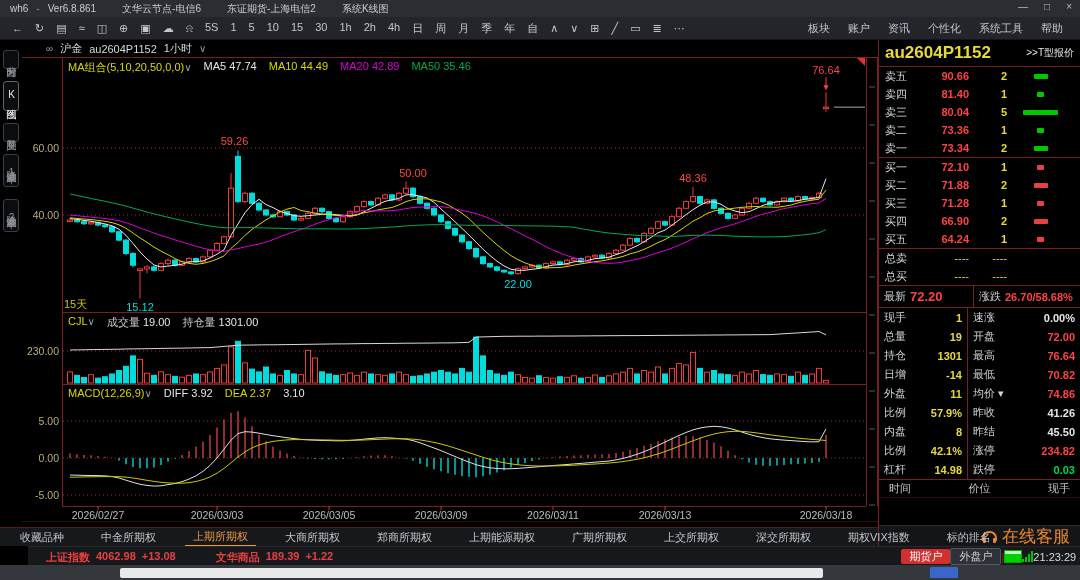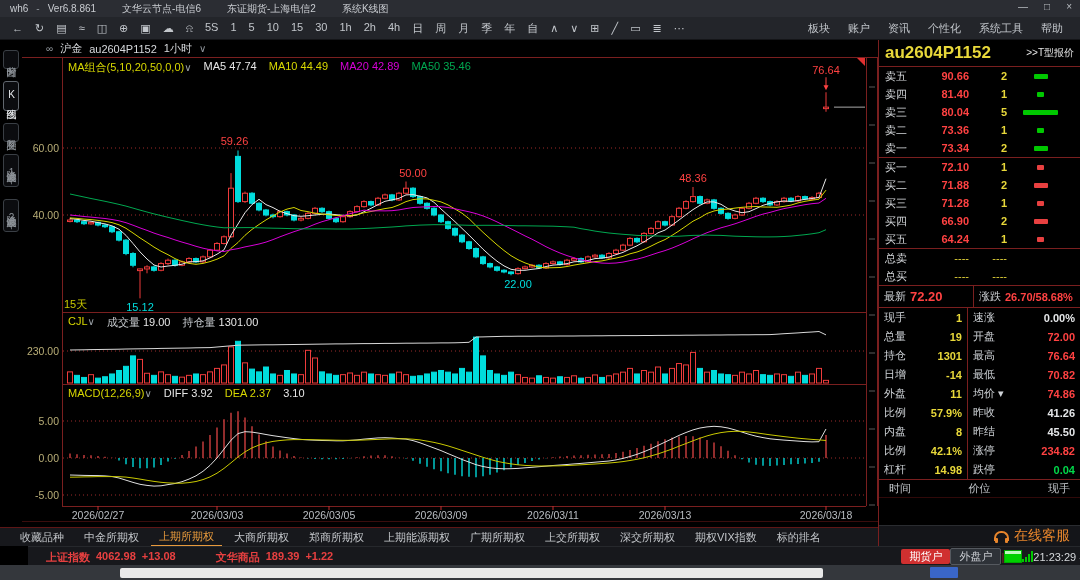--- a/index.html
+++ b/index.html
@@ -53,26 +53,26 @@
   .q-stats{border-bottom:1px solid #7a1f1f;}
   .q-srow{height:19px;display:flex;}
   .q-cell{display:flex;align-items:center;justify-content:space-between;padding:0 5px;box-sizing:border-box;}
   .q-cell.lc{width:89px;border-right:1px solid #7a1f1f;}
   .q-cell.rc{flex:1;}
   .q-dethead{height:17px;display:flex;align-items:center;justify-content:space-between;padding:0 10px;color:#c3c7cb;border-bottom:1px solid #300909;}
   .q-detbody{flex:1;}
   .q-tabs{height:17px;display:flex;gap:2px;padding:0 8px;}
   .q-tab{flex:1;text-align:center;font-size:10px;color:#9aa0a6;border:1px solid #7a1f1f;border-bottom:none;border-radius:4px 4px 0 0;line-height:16px;cursor:default;background:#0a0a0a;}
   .q-tab.active{color:#e8eaed;}
-  .q-service{height:20px;display:flex;align-items:center;justify-content:flex-end;gap:5px;padding-right:10px;color:#e8862c;font-size:14px;border-top:1px solid #2a2c30;background:#141519;}
+  .q-service{height:20px;display:flex;align-items:center;justify-content:flex-end;gap:5px;padding-right:10px;color:#e8862c;font-size:17px;border-top:1px solid #2a2c30;background:#141519;}
   .headset{display:inline-block;width:11px;height:8px;border:2px solid #e8862c;border-bottom:none;border-radius:7px 7px 0 0;position:relative;}
   .headset:before,.headset:after{content:"";position:absolute;bottom:-2px;width:3px;height:5px;background:#e8862c;border-radius:1px;}
   .headset:before{left:-1px;} .headset:after{right:-1px;}
   
-  .bottomtabs{position:absolute;left:0;top:527px;width:878px;height:19px;background:#17181c;border-top:1px solid #5e1616;display:flex;align-items:center;gap:4px;padding-left:12px;box-sizing:border-box;font-size:11px;color:#c3c6ca;}
+  .bottomtabs{position:absolute;left:0;top:527px;width:878px;height:19px;background:#17181c;border-top:1px solid #5e1616;display:flex;align-items:center;gap:21px;padding-left:12px;box-sizing:border-box;font-size:11px;color:#c3c6ca;}
   .btab{padding:0 8px;line-height:18px;cursor:default;white-space:nowrap;}
   .btab.active{color:#e89a3c;border-bottom:2px solid #e89a3c;text-align:center;}
   
   .statusbar{position:absolute;left:0;top:546px;width:1080px;height:19px;background:#17181c;border-top:1px solid #26282c;display:flex;align-items:flex-end;font-size:11px;color:#cfd3d7;box-sizing:border-box;padding:0 8px;margin-left:28px;}
   .sb-index{display:flex;gap:6px;margin-left:10px;color:#e84040;font-weight:bold;}
   .sb-right{margin-left:auto;display:flex;align-items:center;}
   .sb-btn{padding:0 8px;line-height:15px;font-size:11px;border-radius:2px;cursor:default;}
   .sb-btn.red{background:#d03030;color:#fff;}
   .sb-btn.dark{background:#2e3238;color:#c9ccd1;border:1px solid #55595f;}
   .sb-sep{color:#8b2a2a;}
@@ -886,21 +886,21 @@
             <span class="v-red">234.82</span>
           </div>
         </div>
         <div class="q-srow">
           <div class="q-cell lc">
             <span>杠杆</span>
             <span class="v-yel">14.98</span>
           </div>
           <div class="q-cell rc">
             <span>跌停</span>
-            <span class="v-grn">0.04</span>
+            <span class="v-grn">0.03</span>
           </div>
         </div>
       </div>
     <div class="q-dethead" id="q-dethead">
         <span>时间</span>
         <span>价位</span>
         <span>现手</span>
       </div>
     <div class="q-detbody"></div>
     <div class="q-service">

